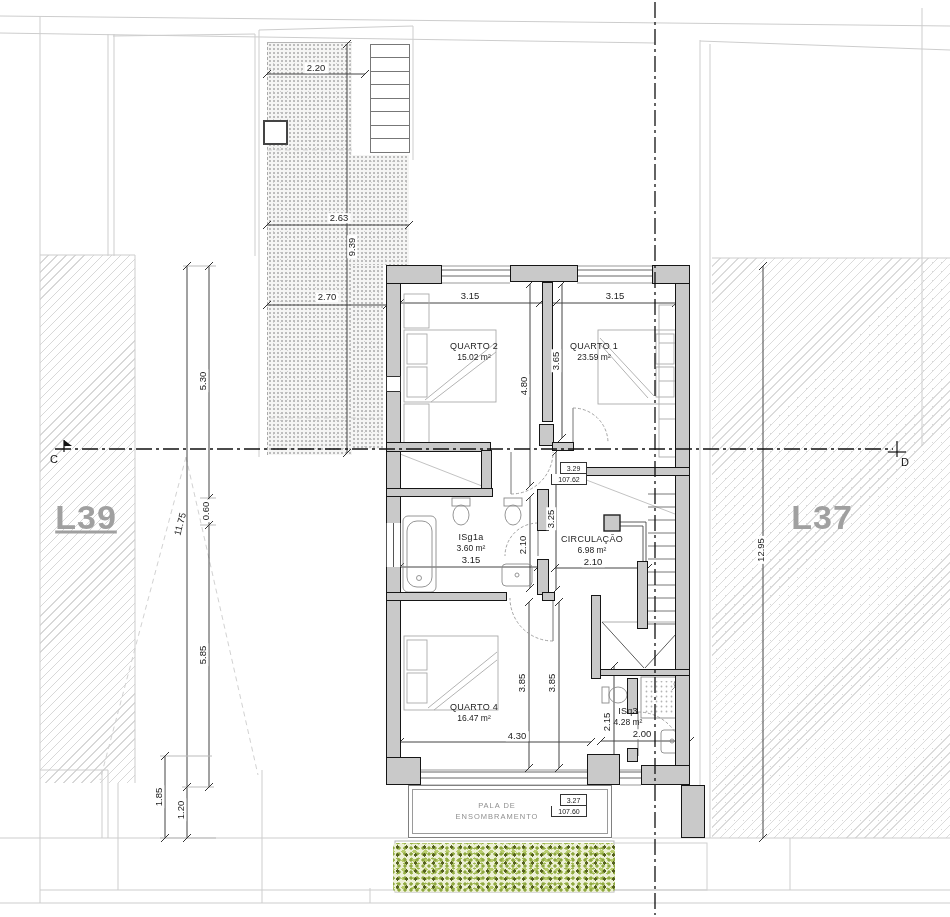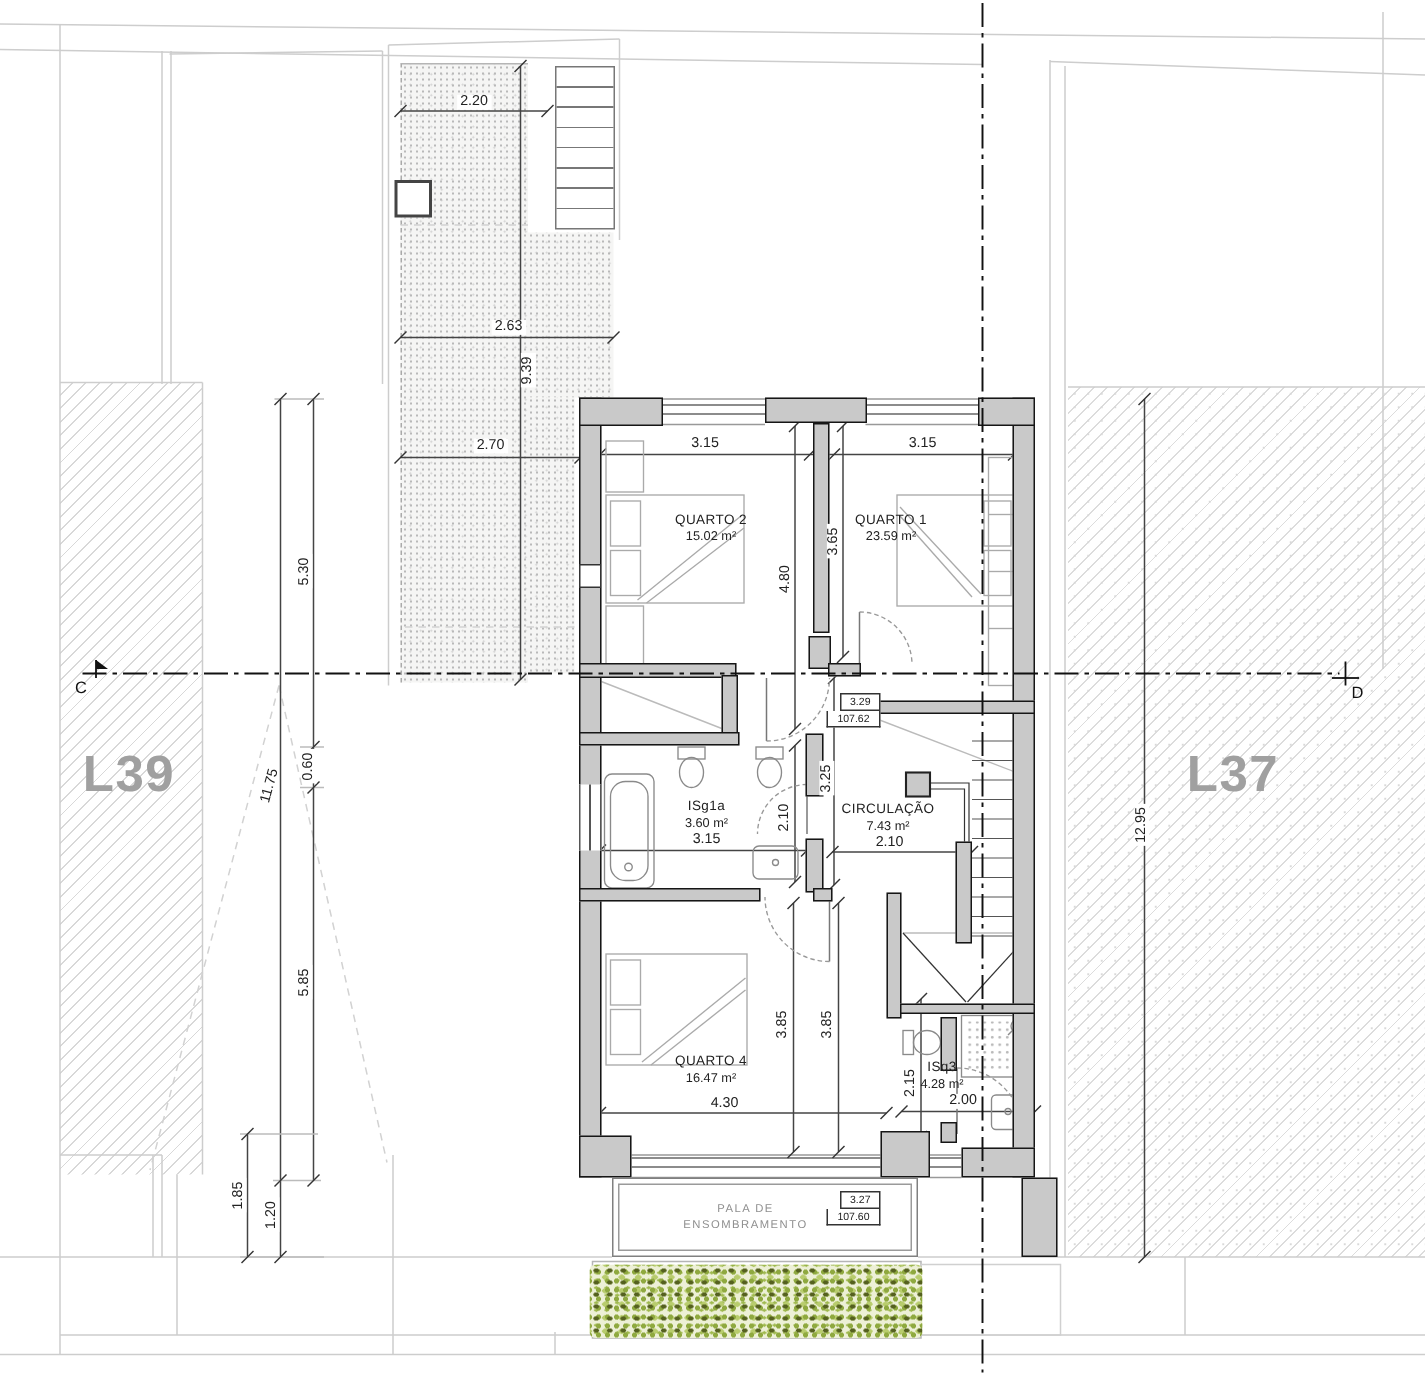--- a/index.html
+++ b/index.html
@@ -356,21 +356,21 @@
   <div class="roomlbl" style="left:594px;top:352px;">
     <div class="rn">QUARTO 1</div>
       <div class="ra">23.59 m²</div>
   </div>
   <div class="roomlbl" style="left:471px;top:543px;">
     <div class="rn">ISg1a</div>
       <div class="ra">3.60 m²</div>
   </div>
   <div class="roomlbl" style="left:592px;top:545px;">
     <div class="rn">CIRCULAÇÃO</div>
-      <div class="ra">7.43 m²</div>
+      <div class="ra">6.98 m²</div>
   </div>
   <div class="roomlbl" style="left:474px;top:713px;">
     <div class="rn">QUARTO 4</div>
       <div class="ra">16.47 m²</div>
   </div>
   <div class="roomlbl" style="left:628px;top:717px;">
     <div class="rn">ISq3</div>
       <div class="ra">4.28 m²</div>
   </div>
 
@@ -388,25 +388,25 @@
   <div class="t" style="left:470px;top:296px;">3.15</div>
   <div class="t" style="left:615px;top:296px;">3.15</div>
   <div class="t vt" style="left:524px;top:386px;">4.80</div>
   <div class="t vt" style="left:556px;top:361px;">3.65</div>
   <div class="t vt" style="left:551px;top:519px;">3.25</div>
   <div class="t vt" style="left:523px;top:545px;">2.10</div>
   <div class="t" style="left:471px;top:560px;">3.15</div>
   <div class="t" style="left:593px;top:562px;">2.10</div>
   <div class="t vt" style="left:522px;top:683px;">3.85</div>
   <div class="t vt" style="left:552px;top:683px;">3.85</div>
-  <div class="t" style="left:483px;top:736px;text-align:right;">4.30</div>
+  <div class="t" style="left:517px;top:736px;text-align:right;">4.30</div>
   <div class="t vt" style="left:607px;top:722px;">2.15</div>
   <div class="t" style="left:642px;top:734px;">2.00</div>
 
-  <div class="lot" style="left:86px;top:517px;">L39</div>
+  <div class="lot" style="left:86px;top:517px;text-decoration:underline;">L39</div>
   <div class="lot" style="left:822px;top:517px;">L37</div>
 
   <svg class="layer" width="950" height="917">
     <g stroke="#111" stroke-width="1.3" stroke-dasharray="16 4 3 4">
       <line x1="55" y1="449" x2="893" y2="449"></line>
       <line x1="655" y1="2" x2="655" y2="915"></line>
     </g>
     <g stroke="#111" stroke-width="1.2">
       <line x1="64" y1="440" x2="64" y2="452"></line>
       <path d="M64,440 L72,446 L64,446 Z" fill="#111" stroke="none"></path>

